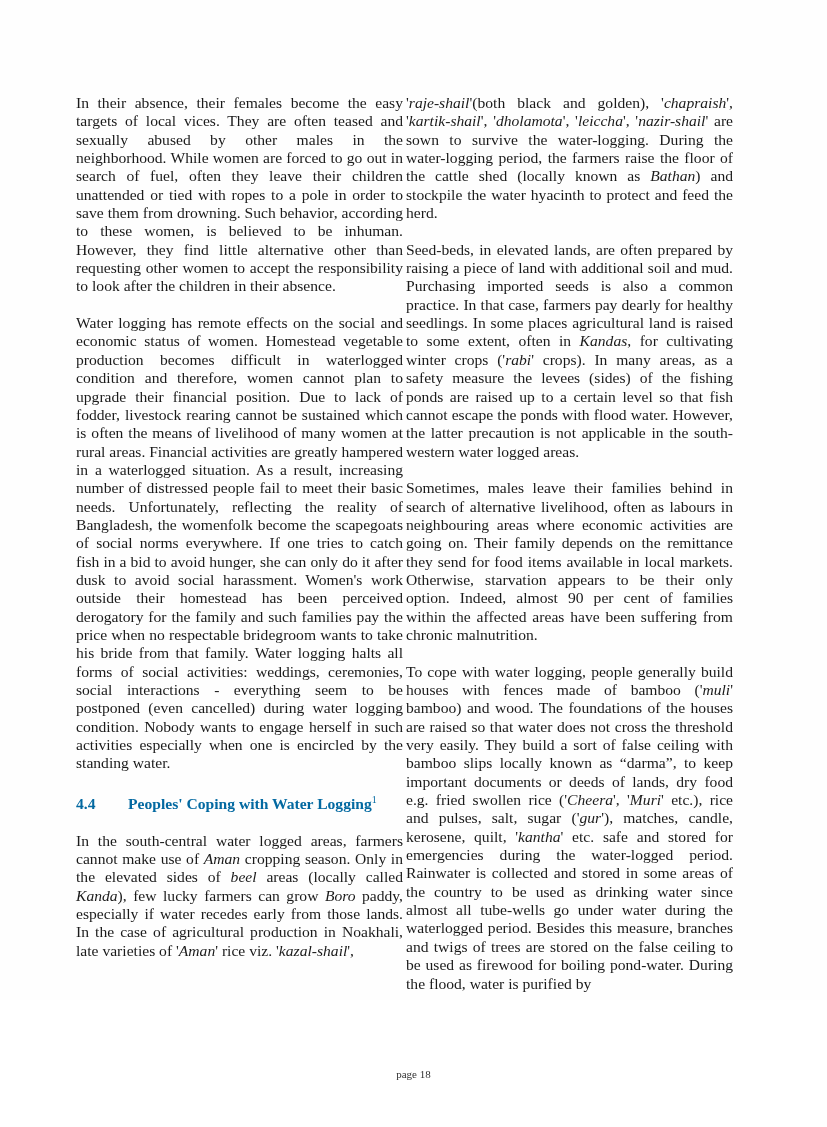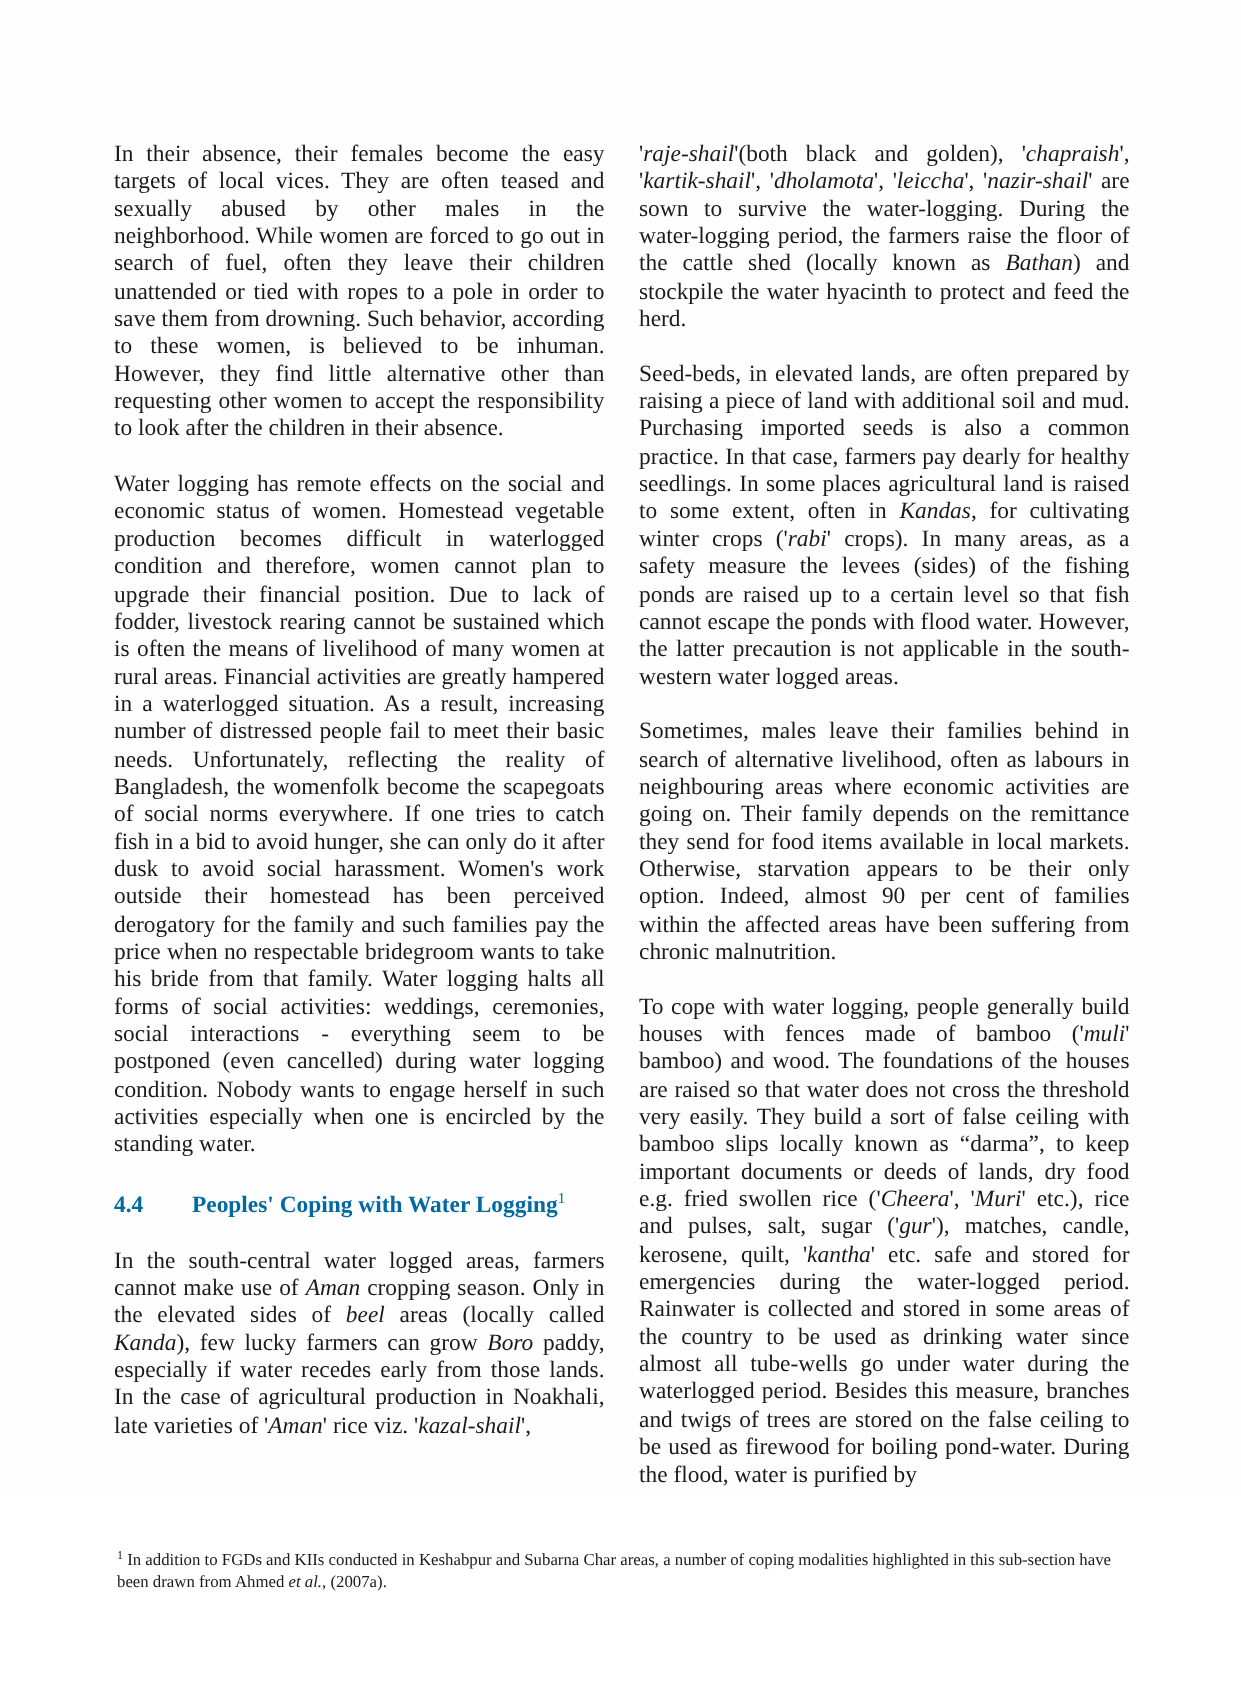--- a/index.html
+++ b/index.html
@@ -4,21 +4,21 @@
 <style>
   html, body { margin: 0; padding: 0; background: #ffffff; }
   body { width: 827px; height: 1127px; position: relative; overflow: hidden; }
   .page { position: absolute; left: 0; top: 0; width: 827px; height: 1000px; background: #fefefe; }
   .col {
     position: absolute; top: 94px; width: 327px;
     font-family: "Liberation Serif", serif; font-size: 15.6px; line-height: 18.35px;
     color: #1a1a1a; text-align: justify; hyphens: none;
   }
   .col.left { left: 76px; }
-  .col.right { left: 426px; }
+  .col.right { left: 406px; }
   .col p { margin: 0 0 18.35px 0; }
   .col p.tight { margin-bottom: 4px; }
   .col i { font-style: italic; }
   h3.sec {
     margin: 0 0 18.35px 0; font-size: 15.6px; line-height: 18.35px; font-weight: bold;
     font-family: "Liberation Serif", serif; color: #0369a1; text-align: left;
   }
   h3.sec .num { display: inline-block; width: 52px; }
   h3.sec sup { font-weight: normal; font-size: 10px; vertical-align: 6px; }
   .footnote {
@@ -43,15 +43,15 @@
     <p class="tight"><span>In the south-central water logged areas, farmers cannot make use of </span><i>Aman</i><span> cropping season. Only in the elevated sides of </span><i>beel</i><span> areas (locally called </span><i>Kanda</i><span>), few lucky farmers can grow </span><i>Boro</i><span> paddy, especially if water recedes early from those lands. In the case of agricultural production in Noakhali, late varieties of '</span><i>Aman</i><span>' rice viz. '</span><i>kazal-shail</i><span>',</span></p>
   </div>
 
   <div class="col right">
     <p><span>'</span><i>raje-shail</i><span>'(both black and golden), '</span><i>chapraish</i><span>', '</span><i>kartik-shail</i><span>', '</span><i>dholamota</i><span>', '</span><i>leiccha</i><span>', '</span><i>nazir-shail</i><span>' are sown to survive the water-logging. During the water-logging period, the farmers raise the floor of the cattle shed (locally known as </span><i>Bathan</i><span>) and stockpile the water hyacinth to protect and feed the herd.</span></p>
     <p><span>Seed-beds, in elevated lands, are often prepared by raising a piece of land with additional soil and mud. Purchasing imported seeds is also a common practice. In that case, farmers pay dearly for healthy seedlings. In some places agricultural land is raised to some extent, often in </span><i>Kandas</i><span>, for cultivating winter crops ('</span><i>rabi</i><span>' crops). In many areas, as a safety measure the levees (sides) of the fishing ponds are raised up to a certain level so that fish cannot escape the ponds with flood water. However, the latter precaution is not applicable in the south-western water logged areas.</span></p>
     <p>Sometimes, males leave their families behind in search of alternative livelihood, often as labours in neighbouring areas where economic activities are going on. Their family depends on the remittance they send for food items available in local markets. Otherwise, starvation appears to be their only option. Indeed, almost 90 per cent of families within the affected areas have been suffering from chronic malnutrition.</p>
     <p class="tight"><span>To cope with water logging, people generally build houses with fences made of bamboo ('</span><i>muli</i><span>' bamboo) and wood. The foundations of the houses are raised so that water does not cross the threshold very easily. They build a sort of false ceiling with bamboo slips locally known as “darma”,  to keep important documents or deeds of lands, dry food e.g. fried swollen rice ('</span><i>Cheera</i><span>', '</span><i>Muri</i><span>' etc.), rice and pulses, salt, sugar ('</span><i>gur</i><span>'), matches, candle, kerosene, quilt, '</span><i>kantha</i><span>' etc. safe and stored for emergencies during the water-logged period. Rainwater is collected and stored in some areas of the country to be used as drinking water since almost all tube-wells go under water during the waterlogged period. Besides this measure, branches and twigs of trees are stored on the false ceiling to be used as firewood for boiling pond-water. During the flood, water is purified by</span></p>
   </div>
 
-  <div class="footnote"><sup>1</sup><span> In addition to FGDs and KIIs conducted in Keshabpur and Subarna Char areas, a number of coping modalities highlighted in this sub-section have been drawn from Ahmed </span><i>et al.</i><span>, (2007a).</span></div>
 
+  <div class="pagenum">page 18</div>
 </div>
 
 </body></html>

